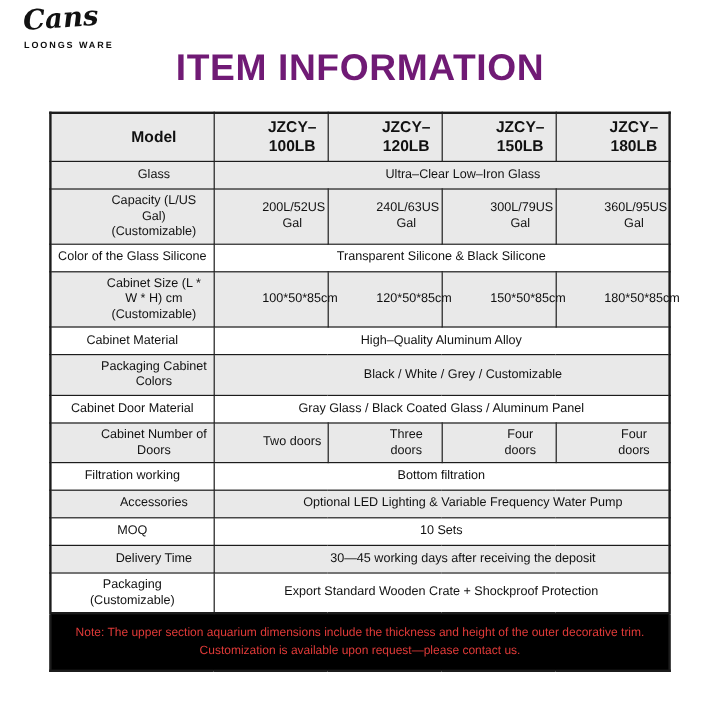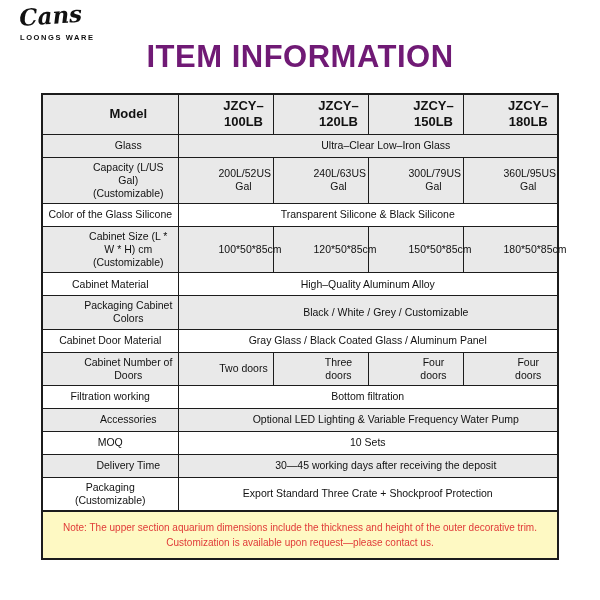--- a/index.html
+++ b/index.html
@@ -29,21 +29,21 @@
   table.spec td{
     border:1.5px solid var(--border);text-align:center;vertical-align:middle;
     padding:3px 4px;height:16px;font-size:10.5px;line-height:1.25;background:#fff;
   }
   td.label{border-right:2.5px solid var(--border);font-size:10px;}
   tr.shaded td{background:var(--shaded);padding-left:40px;}
   tr.head-row td{font-size:13px;font-weight:bold;}
   .lab-line{display:block;}
   tr.note-row td{
     border-top:2px solid var(--border);color:var(--red);font-size:10px;
-    height:38px;padding:4px 12px;line-height:1.55;background:#fef9c3;margin-top:28px;
+    height:38px;padding:4px 12px;line-height:1.55;background:#000000;margin-top:28px;
   }
 </style>
 </head>
 <body>
 
 <div class="logo">
   <div class="logo-script">Cans</div>
   <div class="logo-sub">LOONGS WARE</div>
 </div>
 
@@ -146,21 +146,21 @@
         <td class="label">
           <span class="lab-line">Delivery Time</span>
         </td>
         <td class="val" colspan="4">30—45 working days after receiving the deposit</td>
       </tr>
       <tr class="">
         <td class="label">
           <span class="lab-line">Packaging</span>
           <span class="lab-line">(Customizable)</span>
         </td>
-        <td class="val" colspan="4">Export Standard Three Crate + Shockproof Protection</td>
+        <td class="val" colspan="4">Export Standard Wooden Crate + Shockproof Protection</td>
       </tr>
       <tr class="note-row">
         <td colspan="5">
           <span class="lab-line">Note: The upper section aquarium dimensions include the thickness and height of the outer decorative trim.</span>
           <span class="lab-line">Customization is available upon request—please contact us.</span>
         </td>
       </tr>
     </tbody>
 </table>
 

